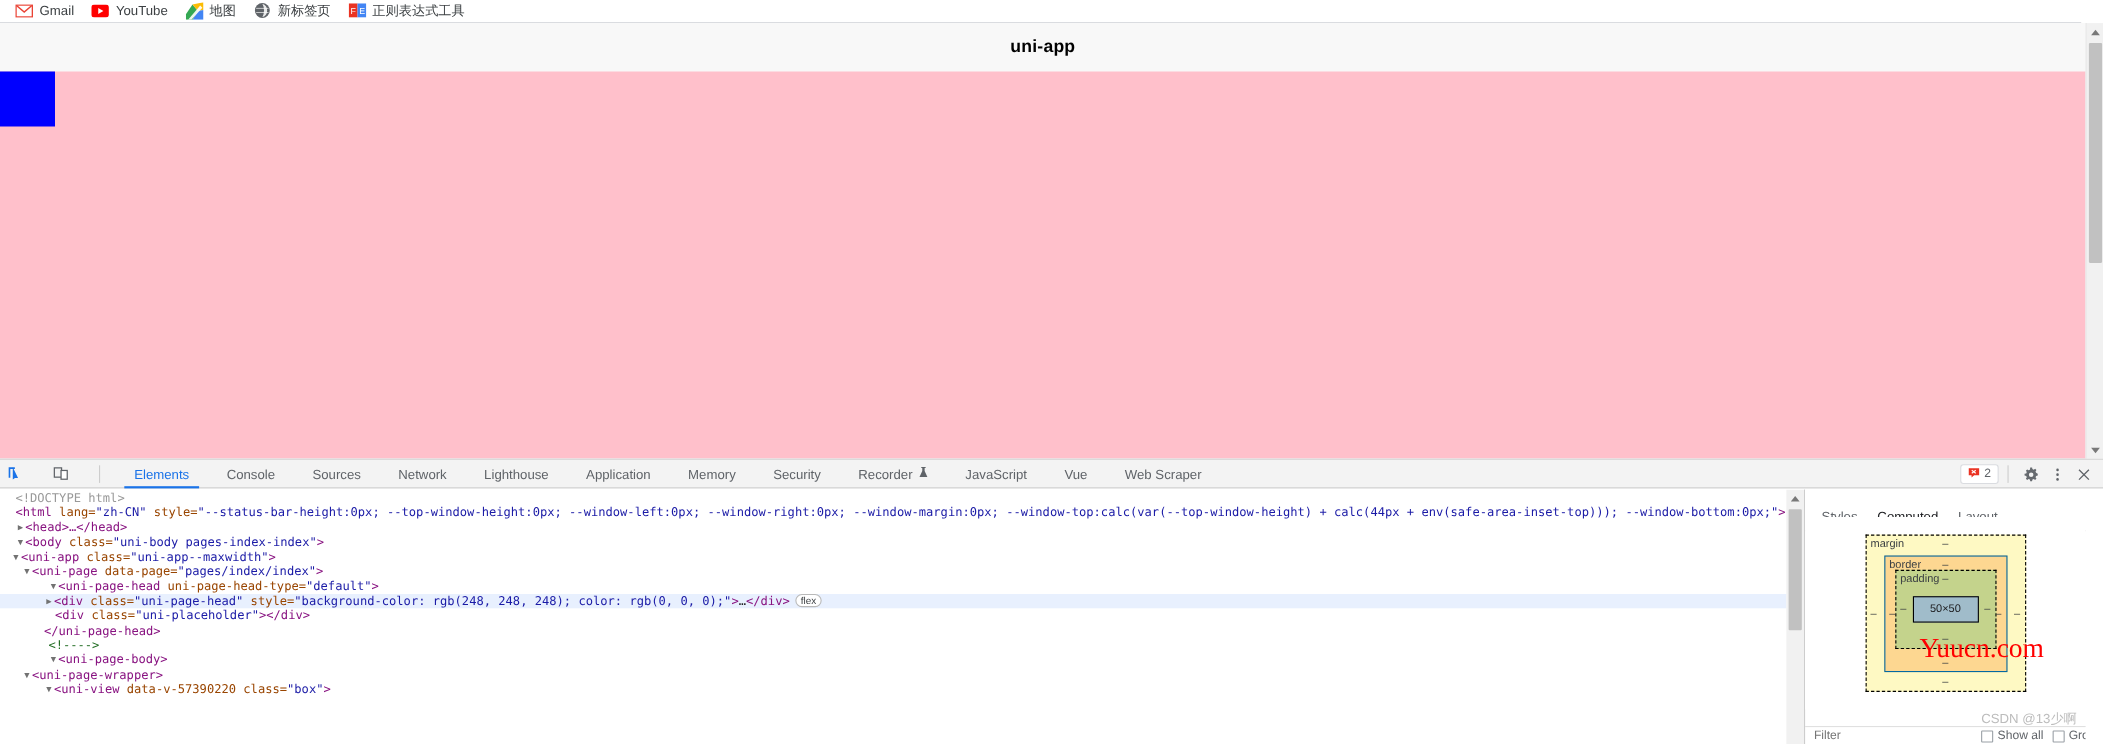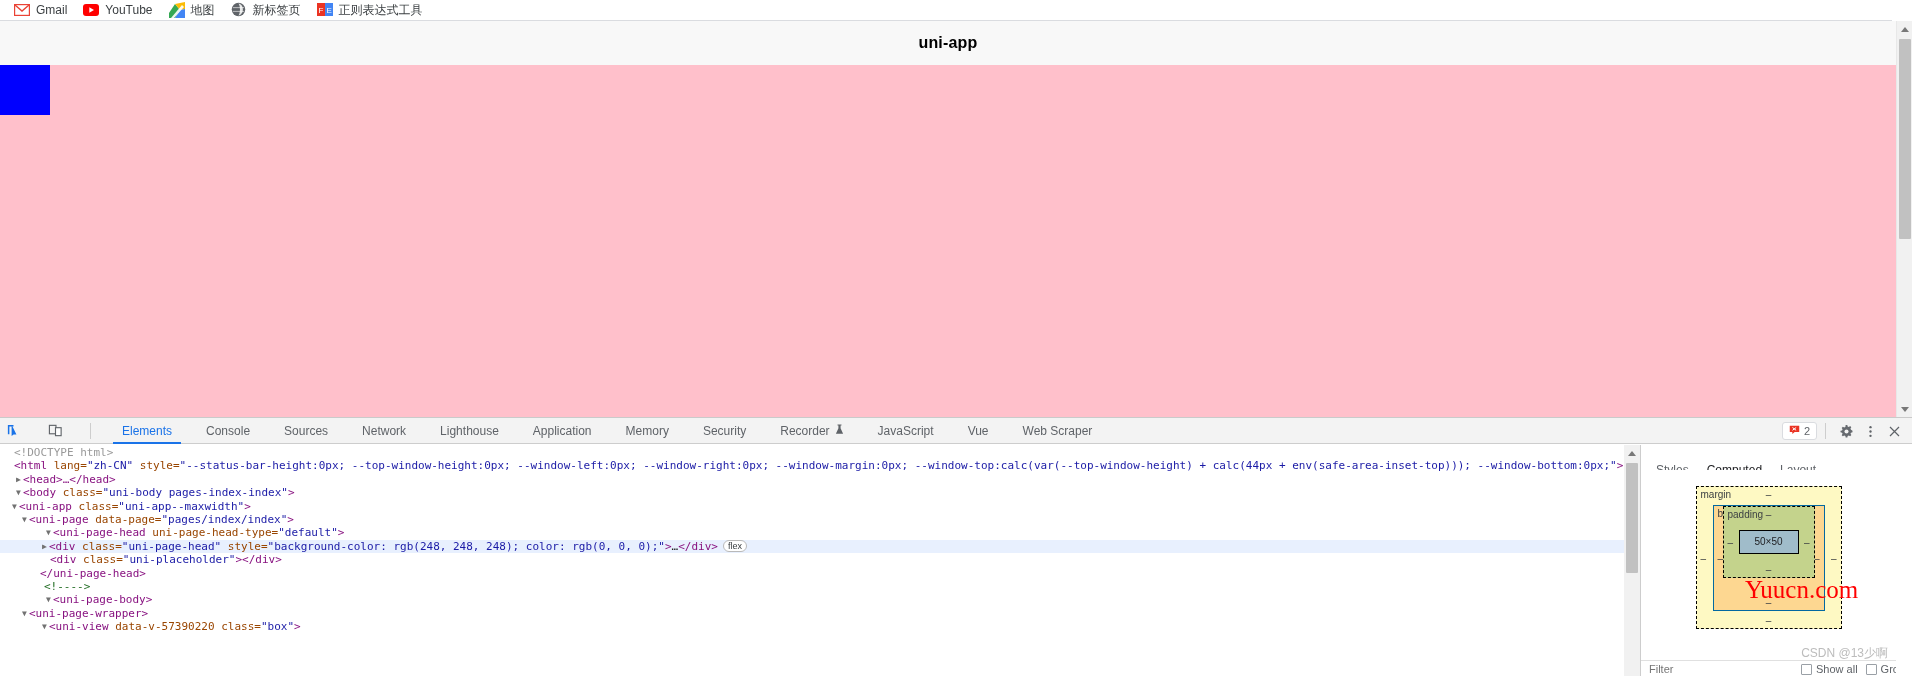--- a/index.html
+++ b/index.html
@@ -249,21 +249,21 @@
     width: 112px; height: 106px;
     background: #fdd791;
     border: 1px solid #0369a1;
     display: flex; justify-content: center;
   }
   .bm-padding {
     position: relative;
     width: 92px; height: 72px;
     background: #c4d38c;
     border: 1px dashed #000;
-    display: flex; align-items: center; justify-content: center;
+    display: flex; align-items: center; justify-content: center; margin-top: 12px;
   }
   .bm-content {
     width: 60px; height: 24px;
     background: #a0bcca;
     border: 1px solid #000;
     display: flex; align-items: center; justify-content: center;
     font-size: 10px; color: #202124;
     font-family: "Liberation Sans", sans-serif;
   }
   .bm-name {

